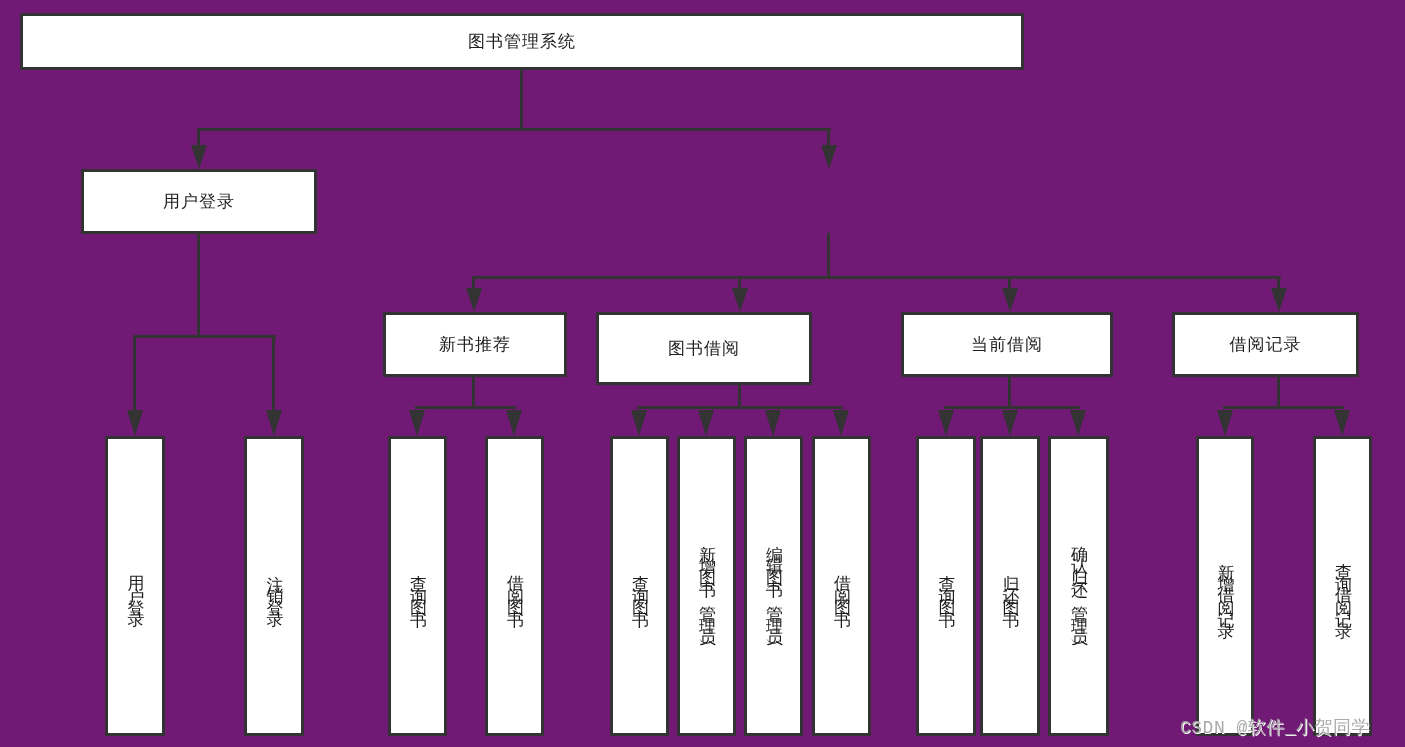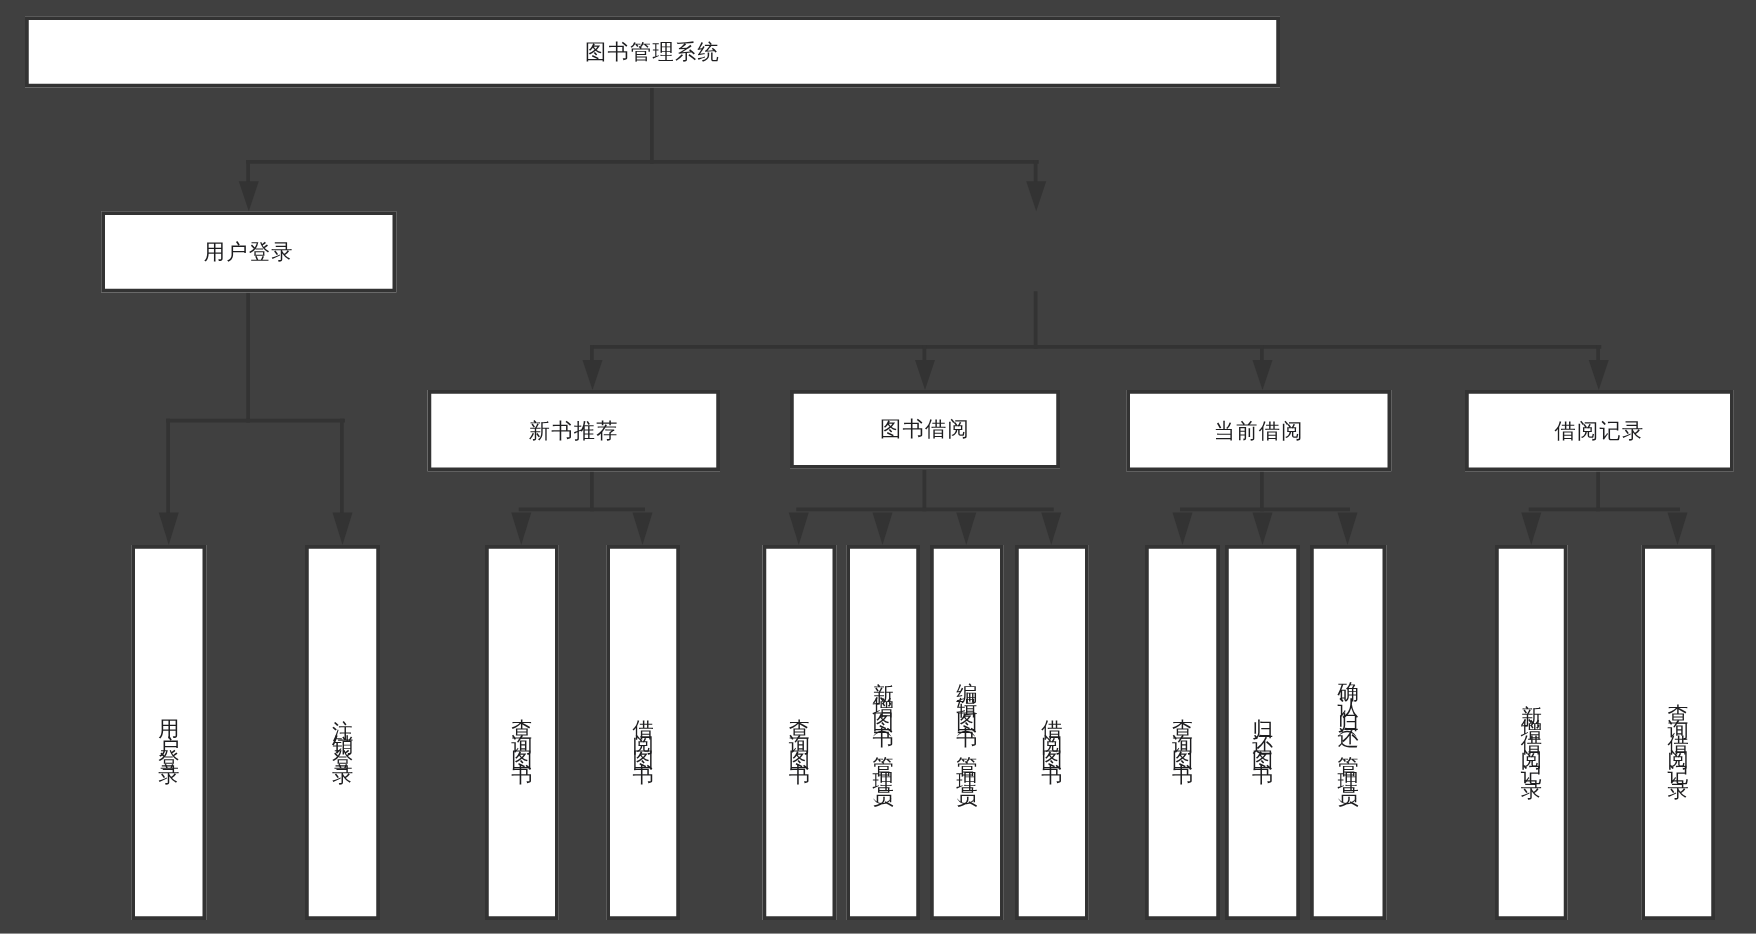--- a/index.html
+++ b/index.html
@@ -1,18 +1,18 @@
 <!DOCTYPE html>
 <html><head>
 <meta charset="utf-8">
 <style>
   html,body{margin:0;padding:0;background:#ffffff;}
   #canvas{
-    position:relative;width:1405px;height:747px;background:#404040;overflow:hidden;
-    font-family:Liberation Sans, sans-serif;color:#1d1d1f;
+    position:relative;width:1405px;height:747px;background:#701a75;overflow:hidden;
+    font-family:Liberation Mono, monospace;color:#1d1d1f;
   }
   .box{
     position:absolute;box-sizing:border-box;border:3px solid #333333;background:#ffffff;
     display:flex;align-items:center;justify-content:center;
   }
   .box.h span{font-size:17px;letter-spacing:1px;white-space:nowrap;}
   .box.v span{
     writing-mode:vertical-rl;text-orientation:mixed;
     font-size:17px;letter-spacing:12px;line-height:1;white-space:nowrap;
   }
@@ -78,30 +78,30 @@
   <div class="arr" style="left:1342px;top:410px"></div>
 
   <div class="box h" style="left:20px;top:13px;width:1004px;height:57px">
     <span>图书管理系统</span>
   </div>
 
   <div class="box h" style="left:81px;top:169px;width:236px;height:65px">
     <span>用户登录</span>
   </div>
 
-  <div class="box h" style="left:342px;top:312px;width:234px;height:65px">
+  <div class="box h" style="left:383px;top:312px;width:184px;height:65px">
     <span>新书推荐</span>
   </div>
-  <div class="box h" style="left:632px;top:312px;width:216px;height:63px">
+  <div class="box h" style="left:596px;top:312px;width:216px;height:73px">
     <span>图书借阅</span>
   </div>
   <div class="box h" style="left:901px;top:312px;width:212px;height:65px">
     <span>当前借阅</span>
   </div>
-  <div class="box h" style="left:1172px;top:312px;width:215px;height:65px">
+  <div class="box h" style="left:1172px;top:312px;width:187px;height:65px">
     <span>借阅记录</span>
   </div>
 
   <div class="box v" style="left:105px;top:436px;width:60px;height:300px">
     <span>用户登录</span>
   </div>
   <div class="box v" style="left:244px;top:436px;width:60px;height:300px">
     <span>注销登录</span>
   </div>
 
@@ -135,14 +135,15 @@
     <span>确认归还（管理员）</span>
   </div>
 
   <div class="box v" style="left:1196px;top:436px;width:58px;height:300px">
     <span>新增借阅记录</span>
   </div>
   <div class="box v" style="left:1313px;top:436px;width:59px;height:300px">
     <span>查询借阅记录</span>
   </div>
 
+  <div class="watermark">CSDN @软件_小贺同学</div>
 
 </div>
 
 </body></html>

